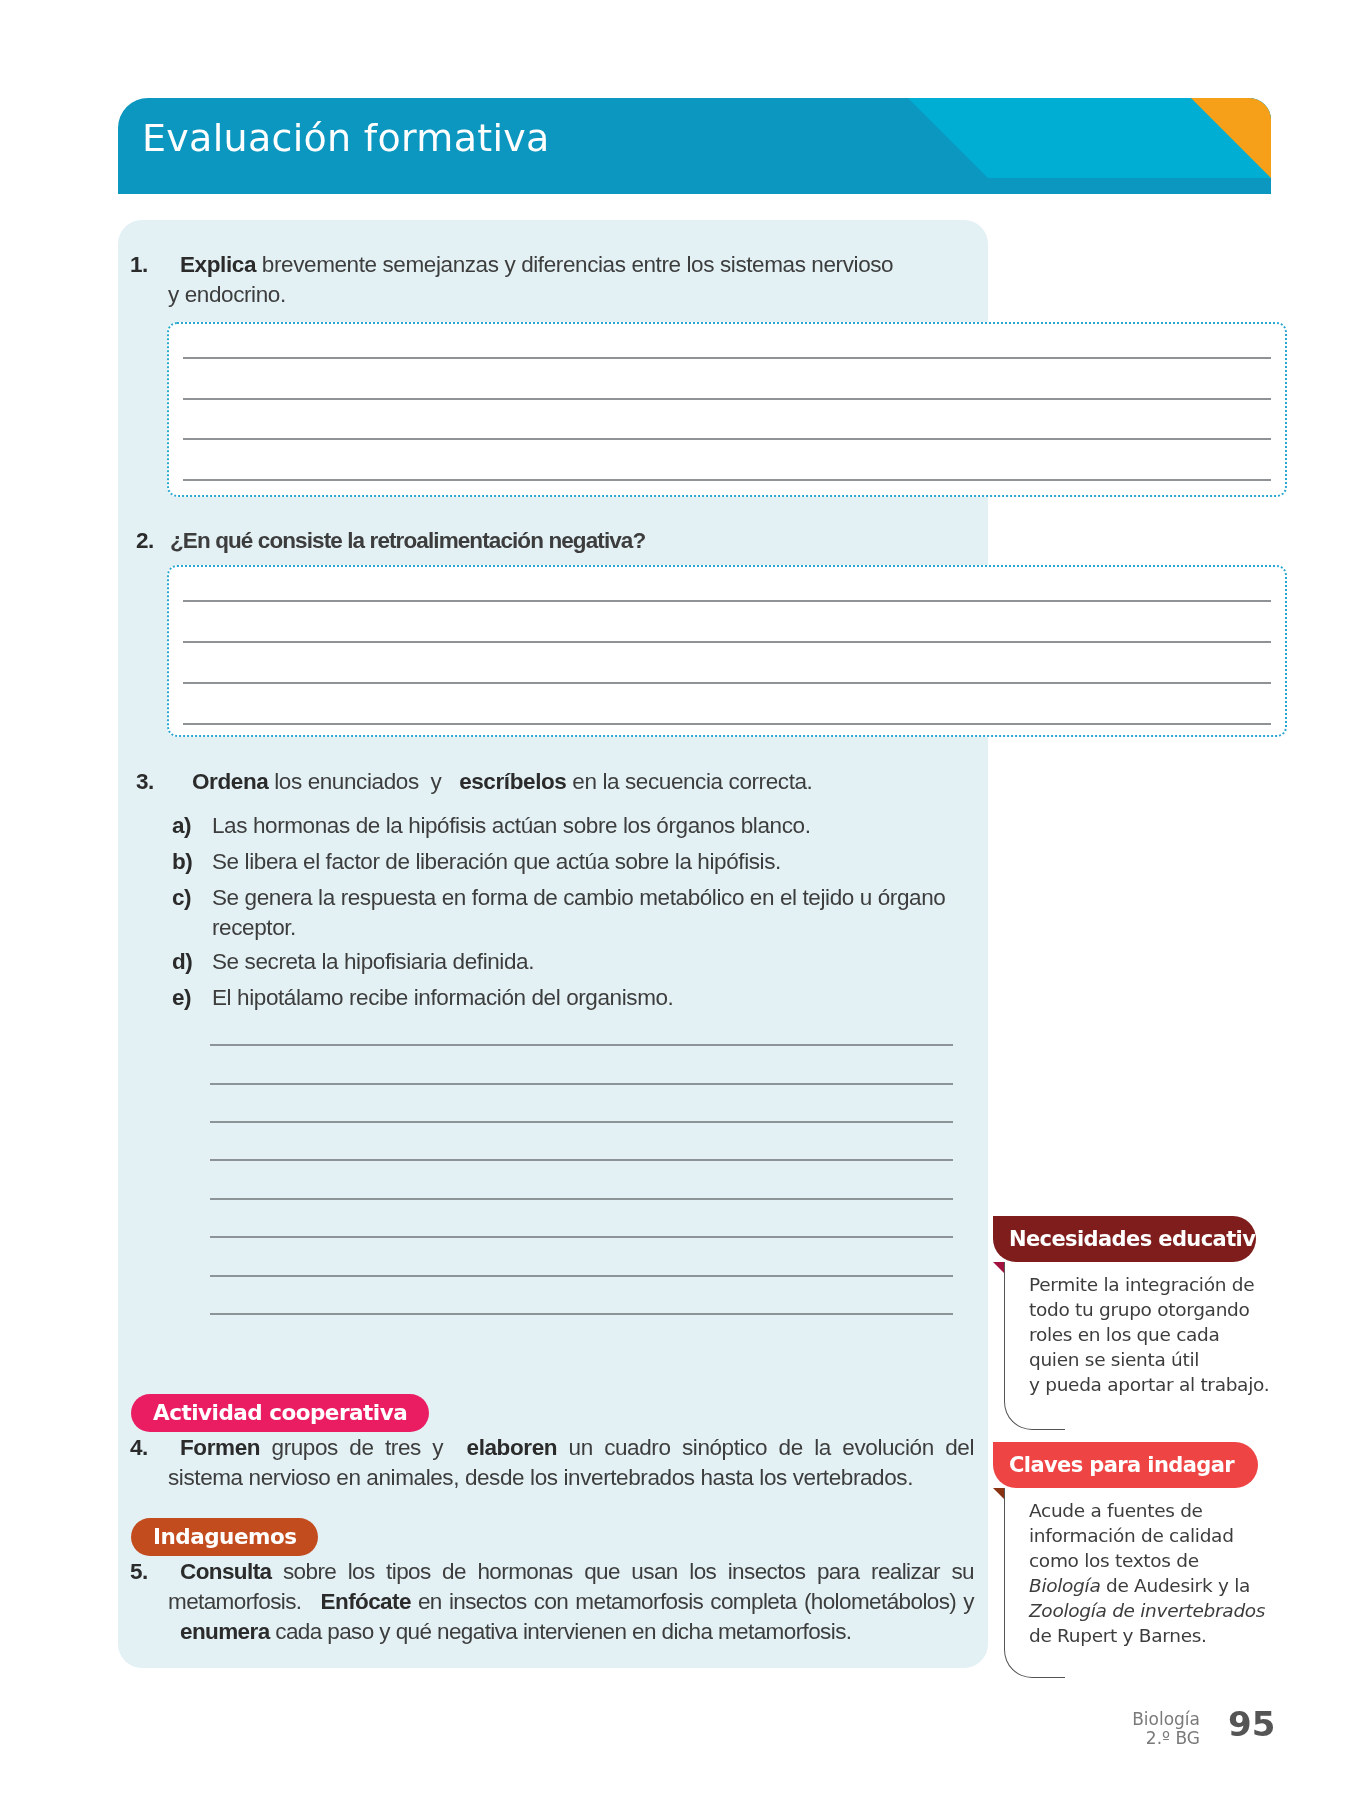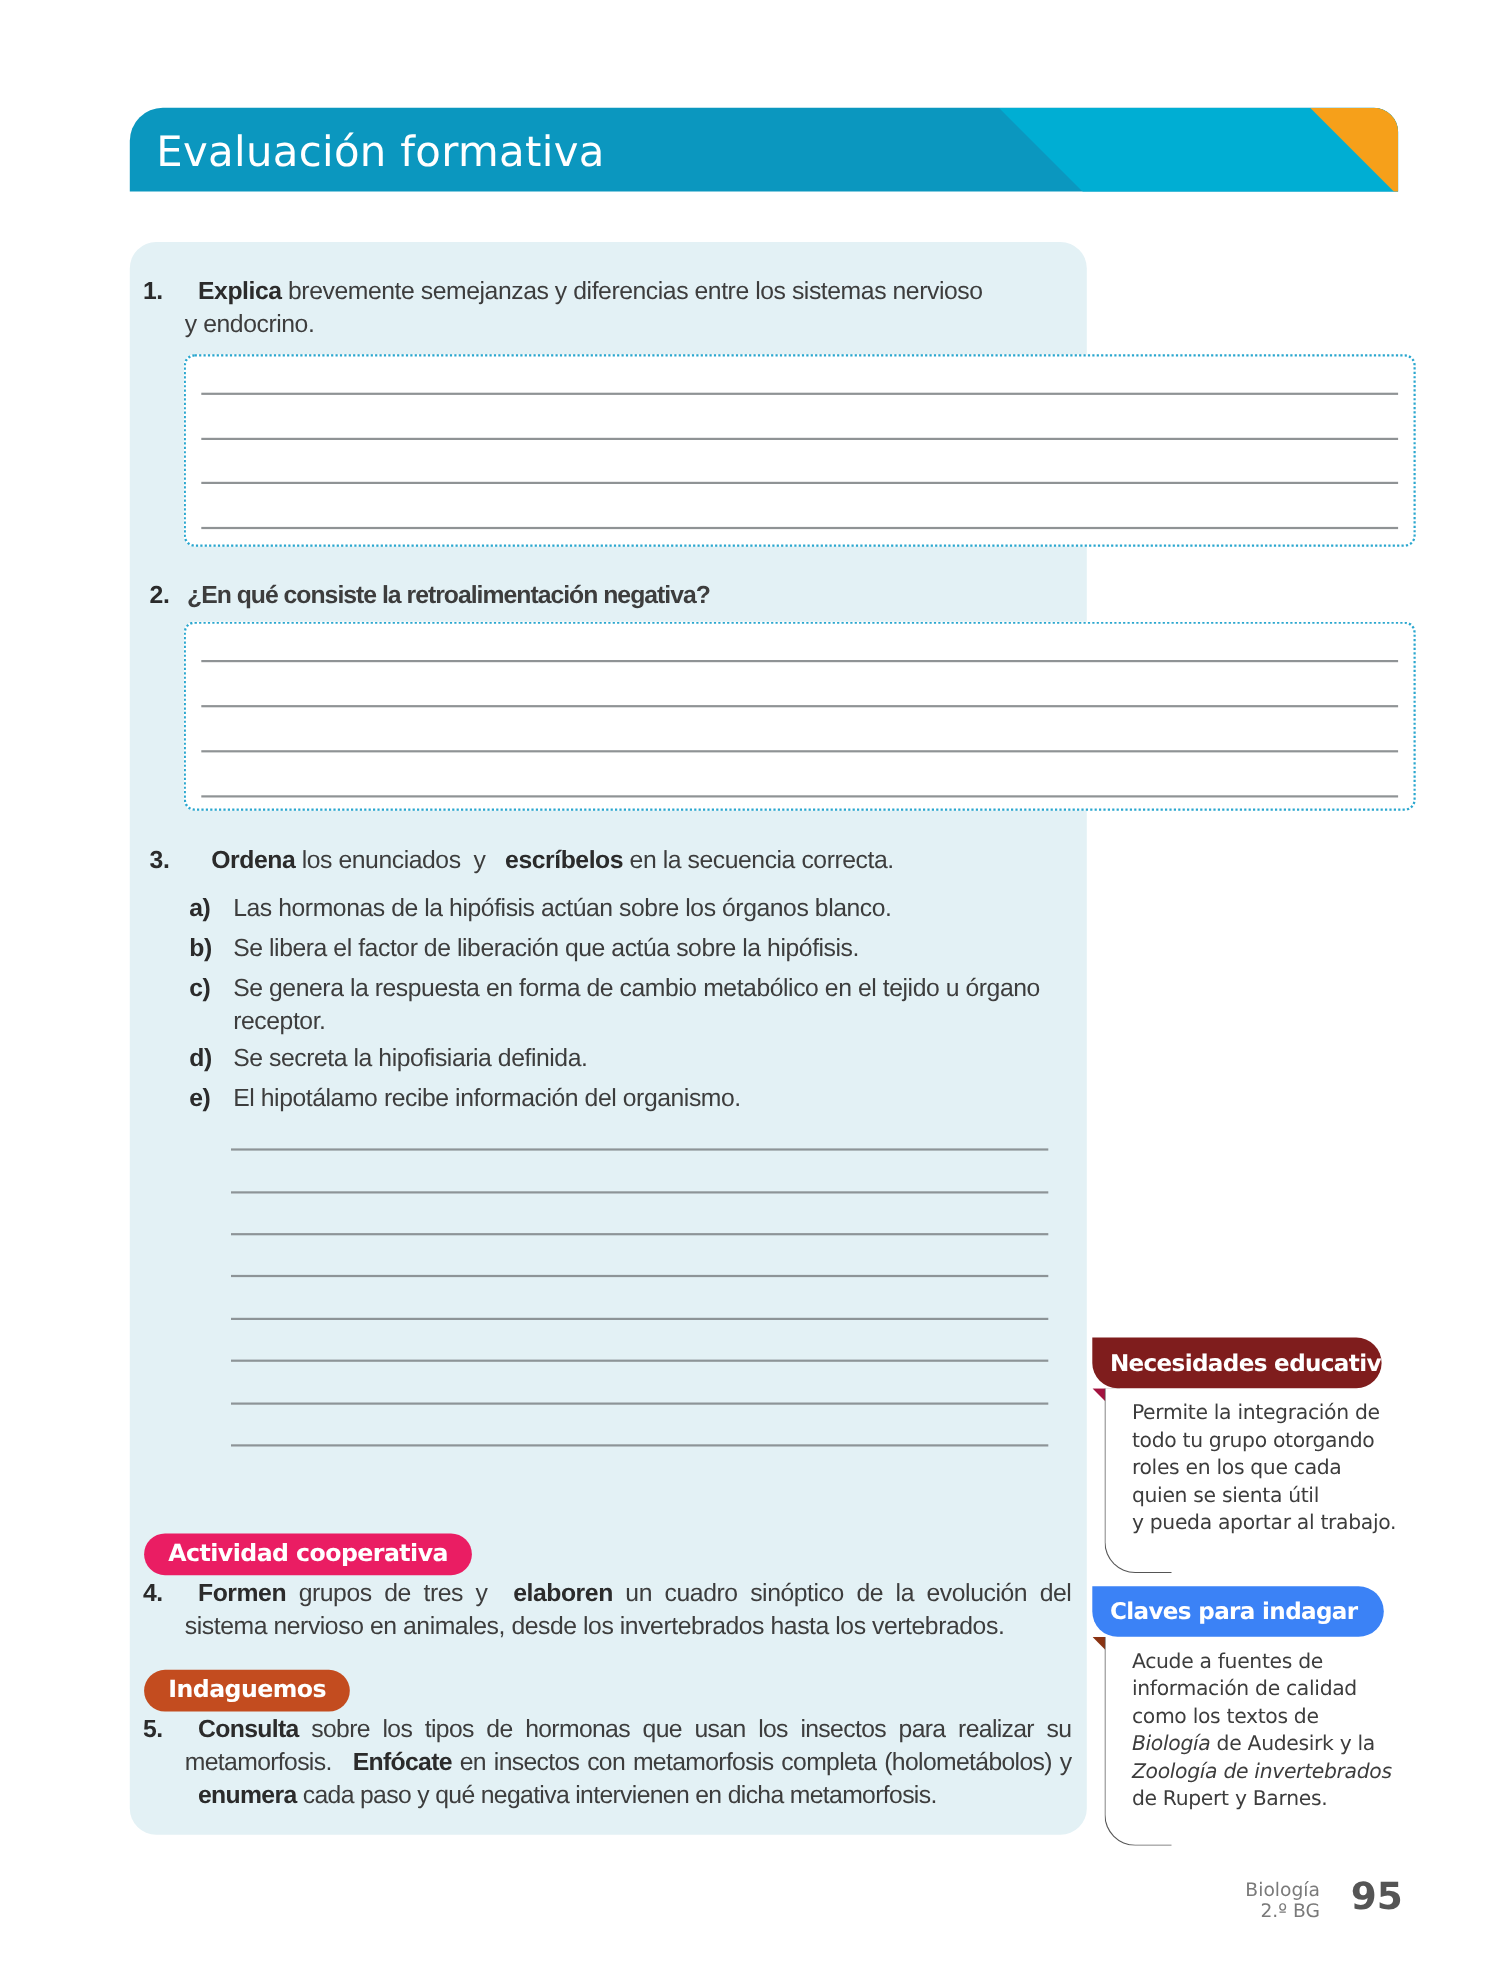--- a/index.html
+++ b/index.html
@@ -1,20 +1,20 @@
 <!DOCTYPE html>
 <html><head>
 <meta charset="utf-8">
 <style>
   * { box-sizing: border-box; margin: 0; padding: 0; }
   html, body { width: 1350px; height: 1800px; background: #ffffff; overflow: hidden; }
   body { position: relative; font-family: "Liberation Sans", sans-serif; color: #3a3a3a; }
 
   .header {
-    position: absolute; left: 118px; top: 98px; width: 1153px; height: 76px;
+    position: absolute; left: 118px; top: 98px; width: 1153px; height: 96px;
     background: #0b97bf; border-radius: 30px 22px 0 0; overflow: hidden;
   }
   .header .light {
     position: absolute; top: 0; left: 790px; width: 400px; height: 80px;
     background: #00aed3; clip-path: polygon(0 0, 100% 0, 100% 100%, 80px 100%);
   }
   .header .orange {
     position: absolute; top: 0; right: 0; width: 80px; height: 80px;
     background: #f6a01a; clip-path: polygon(0 0, 100% 0, 100% 100%);
   }
@@ -61,21 +61,21 @@
   }
   .badge.pink { background: #e91e63; background: #ea1d63; }
   .badge.rust { background: #c34c1f; }
 
   .side-label {
     position: absolute; left: 993px; height: 46px; border-radius: 0 23px 23px 23px; color: #fff;
     font-weight: bold; font-size: 21px; line-height: 46px; padding-left: 16px;
     font-family: "DejaVu Sans", sans-serif; letter-spacing: -0.6px; white-space: nowrap;
   }
   .side-label.pink { background: #7f1d1d; }
-  .side-label.rust { background: #3b82f6; }
+  .side-label.rust { background: #ef4444; }
   .side-label .fold {
     position: absolute; left: 0; bottom: -12px; width: 12px; height: 12px;
     clip-path: polygon(0 0, 100% 0, 100% 100%);
   }
   .side-label.pink .fold { background: #a3123f; }
   .side-label.rust .fold { background: #8a3312; }
 
   .side-body {
     position: absolute; left: 1004px; width: 270px;
     border-left: 1.5px solid #555; border-bottom: 1.5px solid #555;

